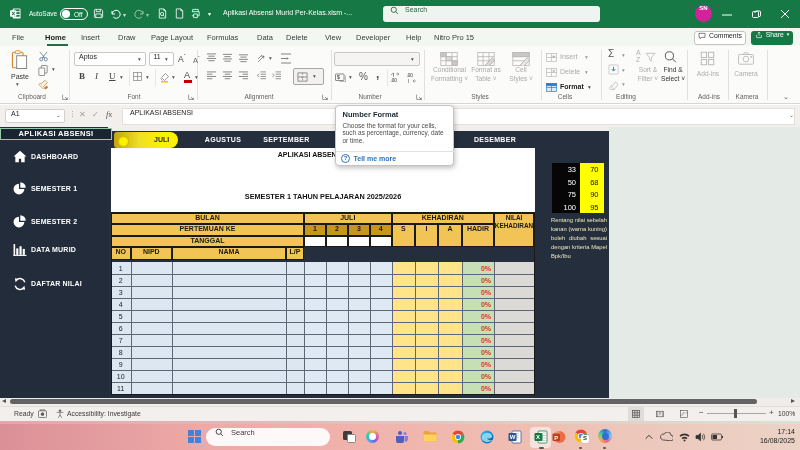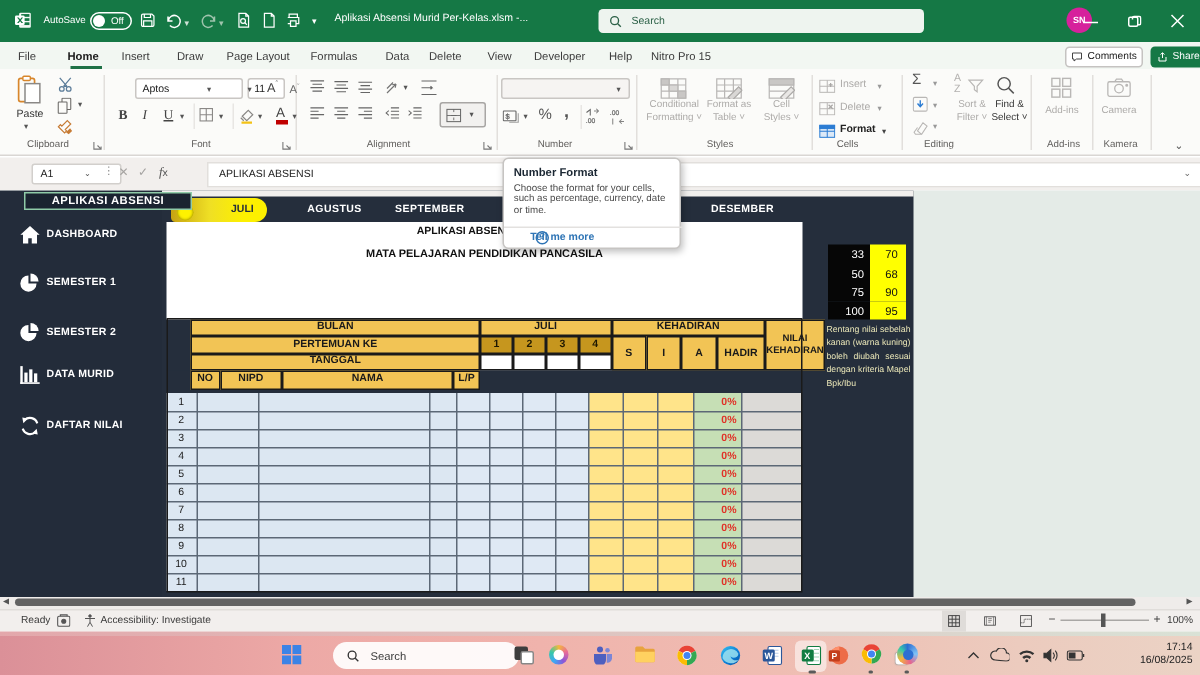--- a/index.html
+++ b/index.html
@@ -1,19 +1,19 @@
 <!DOCTYPE html>
 <html><head>
 <meta charset="utf-8">
 <style>
 * { margin:0; padding:0; box-sizing:border-box; }
 html,body { width:800px; height:450px; overflow:hidden; }
 body { font-family:"Liberation Sans", sans-serif; position:relative; background:#fff; }
 .abs { position:absolute; }
-.fx { display:flex; align-items:center;margin-left:16px; }
+.fx { display:flex; align-items:flex-start; }
 </style>
 </head>
 <body>
 
 <div class="abs" style="left:0;top:0;width:800px;height:28px;background:#157845;"></div>
 <div id="titlebar">
 
   <svg class="abs" style="left:10px;top:8px" width="11" height="11" viewBox="0 0 24 24">
     <rect x="6" y="1" width="17" height="22" rx="2" fill="#fff" opacity="0.95"></rect>
     <rect x="9" y="3" width="12" height="4" fill="#157845"></rect>
@@ -372,21 +372,21 @@
 <div class="abs" style="left:114px;top:5px;width:64px;height:16px;border-radius:3px 8px 8px 3px;background:linear-gradient(90deg,#C7A312,#EFDF25 40%,#FDF000 75%);"></div>
 <div class="abs" style="left:118px;top:9px;width:11px;height:11px;border-radius:50%;background:#FFF200;box-shadow:0 0 2px #7a6a00 inset;"></div>
 <div class="abs" style="left:154px;top:9px;font-size:7px;font-weight:bold;color:#252E3C;">JULI</div>
 <div class="abs" style="left:183px;top:9px;width:80px;text-align:center;font-size:7px;font-weight:bold;color:#fff;letter-spacing:0.3px;">AGUSTUS</div>
 <div class="abs" style="left:246.5px;top:9px;width:80px;text-align:center;font-size:7px;font-weight:bold;color:#fff;letter-spacing:0.3px;">SEPTEMBER</div>
 <div class="abs" style="left:322px;top:9px;width:80px;text-align:center;font-size:7px;font-weight:bold;color:#fff;letter-spacing:0.3px;">OKTOBER</div>
 <div class="abs" style="left:385px;top:9px;width:80px;text-align:center;font-size:7px;font-weight:bold;color:#fff;letter-spacing:0.3px;">NOVEMBER</div>
 <div class="abs" style="left:455px;top:9px;width:80px;text-align:center;font-size:7px;font-weight:bold;color:#fff;letter-spacing:0.3px;">DESEMBER</div>
 <div class="abs" style="left:111px;top:21px;width:424px;height:64.5px;background:#fff;"></div>
 <div class="abs" style="left:111px;top:24px;width:424px;text-align:center;font-size:7px;font-weight:bold;color:#111;">APLIKASI ABSENSI MURID</div>
-<div class="abs" style="left:111px;top:36.5px;width:424px;text-align:center;font-size:7.3px;font-weight:bold;color:#111;">MATA PELAJARAN PENDIDIKAN PANCASILA</div>
+<div class="abs" style="left:111px;top:65px;width:424px;text-align:center;font-size:7.3px;font-weight:bold;color:#111;">SEMESTER 1 TAHUN PELAJARAN 2025/2026</div>
 <div class="abs fx" style="left:111px;top:85.5px;width:193px;height:11.5px;background:#F2C455;border:0.5px solid #1A1A1A;justify-content:center;">
       <span style="font-size:7px;font-weight:bold;color:#1a1a1a;line-height:1.1;text-align:center;">BULAN</span>
     </div>
 <div class="abs fx" style="left:304px;top:85.5px;width:87.5px;height:11.5px;background:#F2C455;border:0.5px solid #1A1A1A;justify-content:center;">
       <span style="font-size:7px;font-weight:bold;color:#1a1a1a;line-height:1.1;text-align:center;">JULI</span>
     </div>
 <div class="abs fx" style="left:391.5px;top:85.5px;width:102.5px;height:11.5px;background:#F2C455;border:0.5px solid #1A1A1A;justify-content:center;">
       <span style="font-size:7px;font-weight:bold;color:#1a1a1a;line-height:1.1;text-align:center;">KEHADIRAN</span>
     </div>
 <div class="abs fx" style="left:494px;top:85.5px;width:40px;height:34.5px;background:#F2C455;border:0.5px solid #1A1A1A;justify-content:center;">

